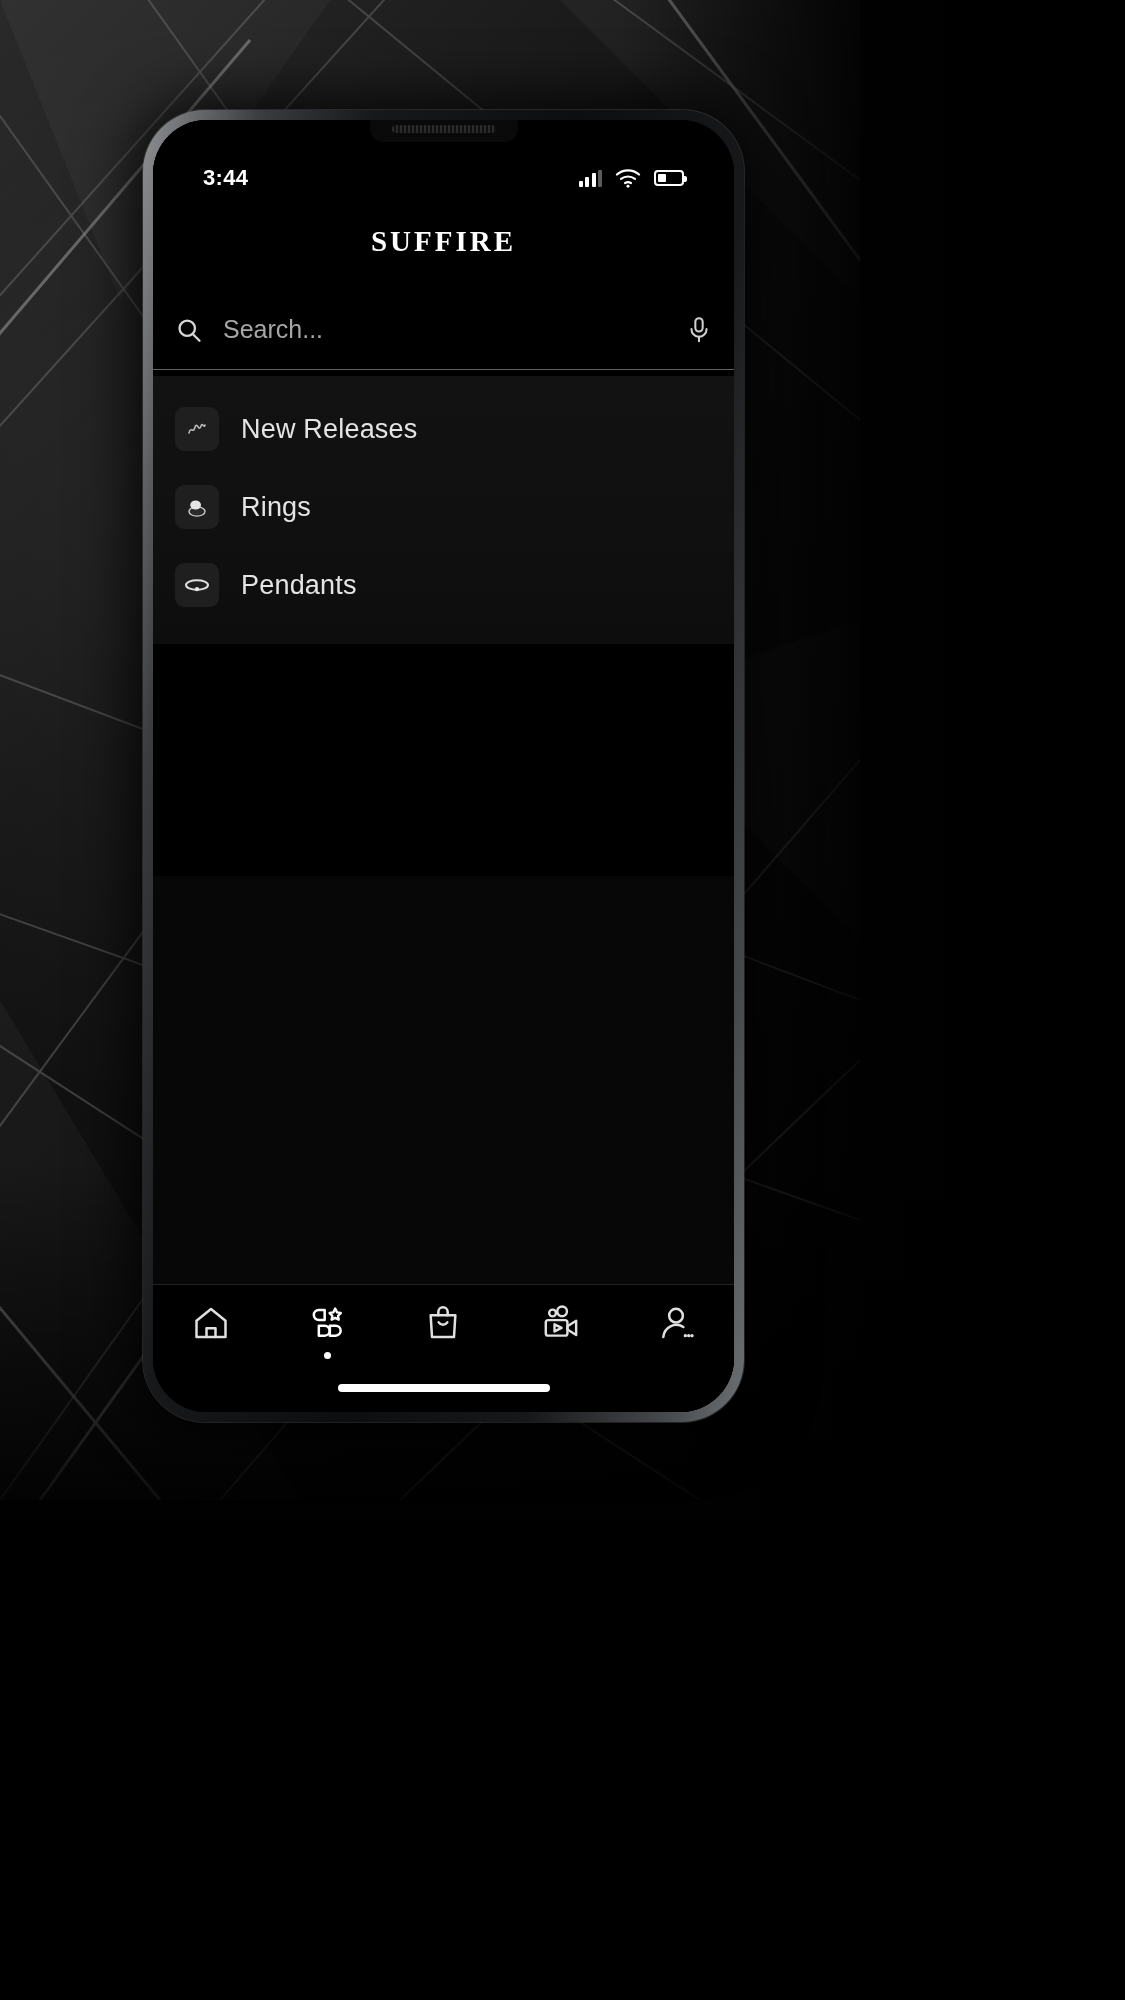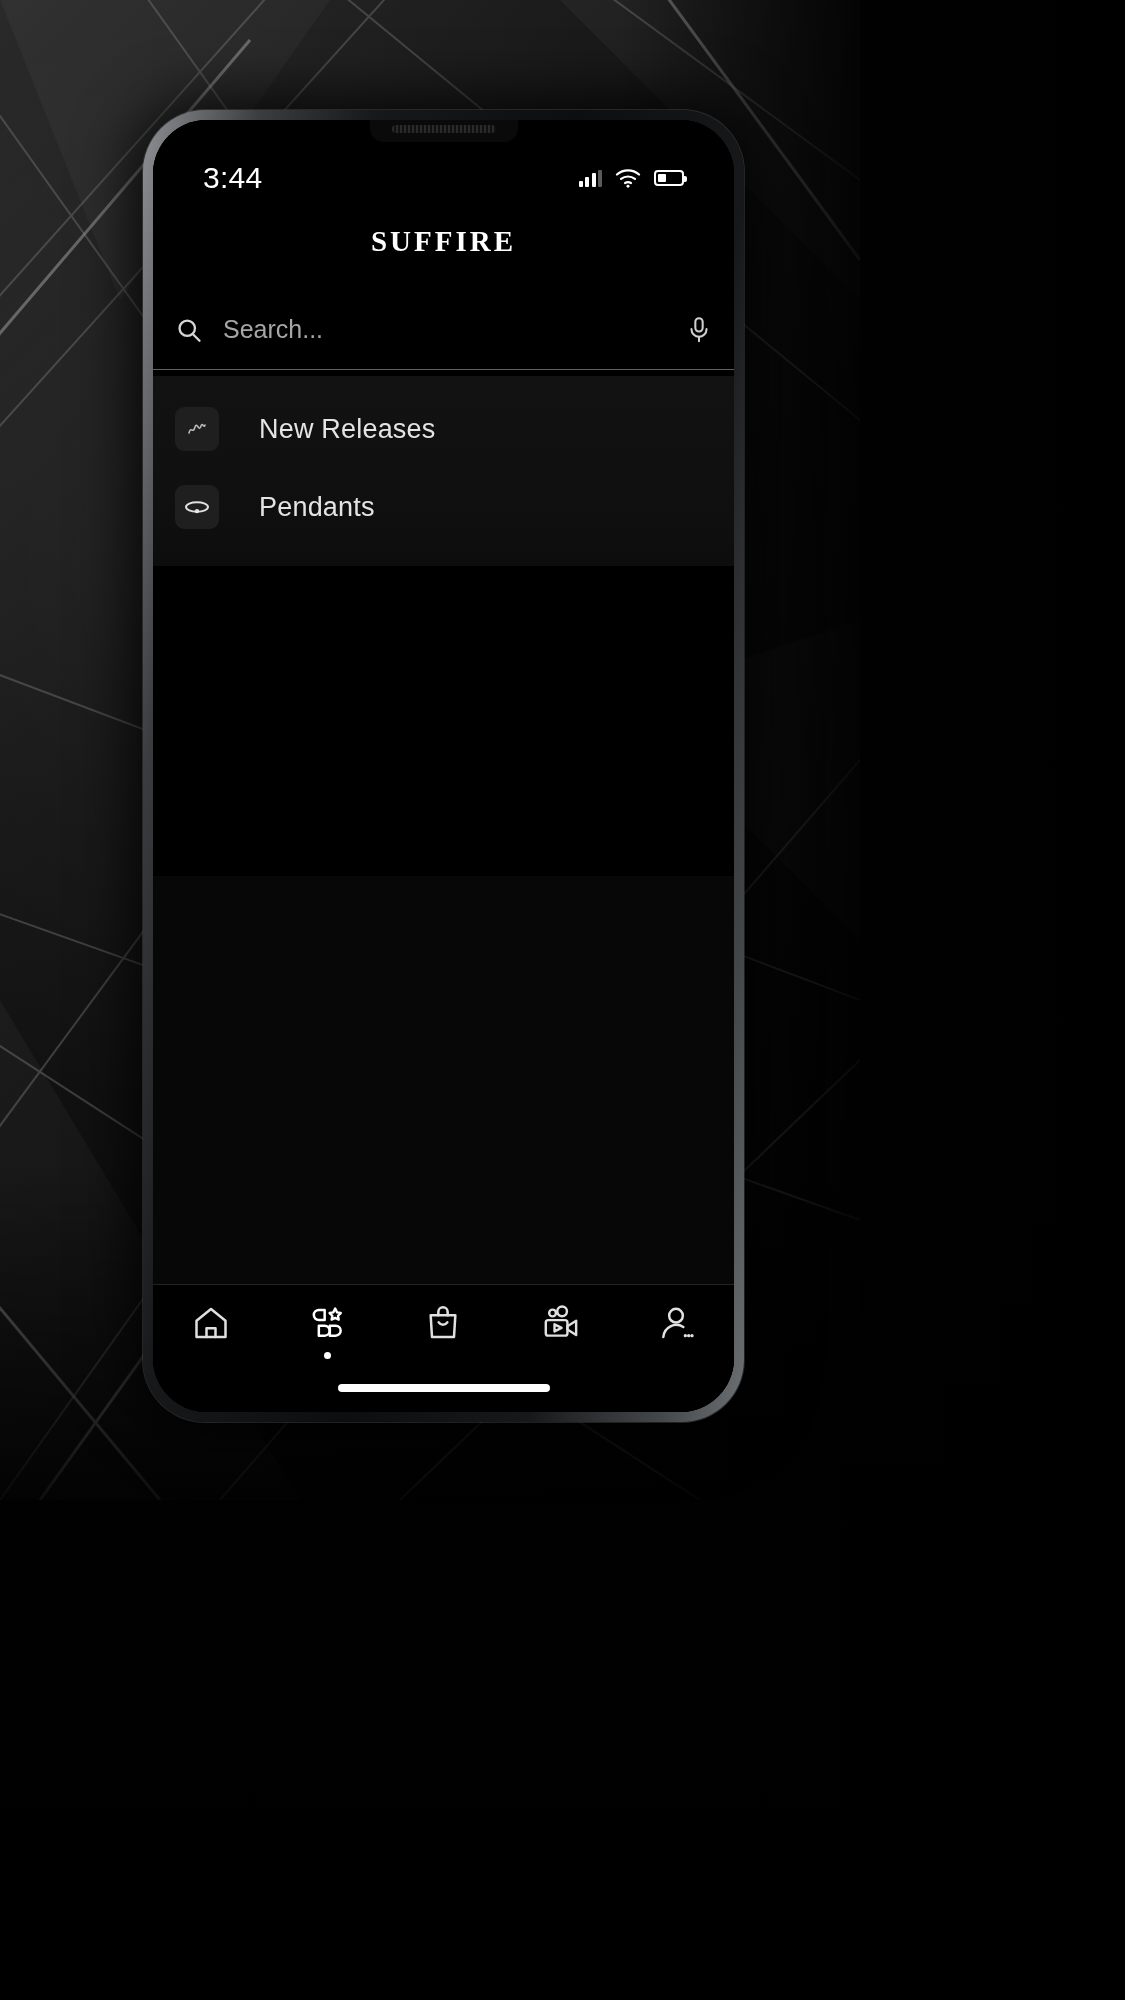--- a/index.html
+++ b/index.html
@@ -60,21 +60,21 @@
     width:104px; height:8px; border-radius:5px;
     background:repeating-linear-gradient(90deg,#2a2a2a 0 2px,#111 2px 4px);
   }
 
   
   #statusbar {
     position:absolute; top:38px; left:0; right:0; height:40px;
     display:flex; align-items:center; justify-content:space-between;
     padding:0 50px; color:#fff;
   }
-  #clock { font-size:30px; font-weight:normal; letter-spacing:.3px; }
+  #clock { font-size:22px; font-weight:bold; letter-spacing:.3px; }
   #status-icons { display:flex; align-items:center; gap:13px; }
   .bars { display:flex; align-items:flex-end; gap:2.5px; height:17px; }
   .bars i { display:block; width:4px; background:#fff; border-radius:1px; }
   .bars i:nth-child(1){height:6px;}
   .bars i:nth-child(2){height:10px;}
   .bars i:nth-child(3){height:14px;}
   .bars i:nth-child(4){height:17px; background:#5a5a5a;}
   .batt { position:relative; width:30px; height:16px; border:2px solid #fff;
     border-radius:4px; }
   .batt::after { content:""; position:absolute; right:-5px; top:4px;
@@ -103,21 +103,21 @@
   #search-input::placeholder { color:#a6a6a6; }
   .ic { display:inline-flex; align-items:center; justify-content:center; }
 
   
   #cat-list {
     position:absolute; top:256px; left:0; right:0;
     background:linear-gradient(180deg,#121212 0%,#101010 60%,#0d0d0d 100%);
     padding:14px 0 20px 0;
   }
   .cat-row {
-    display:flex; align-items:center; height:78px; padding:0 22px; gap:40px;
+    display:flex; align-items:center; height:78px; padding:0 22px; gap:22px;
   }
   .cat-ic {
     width:44px; height:44px; border-radius:9px;
     background:#1f1f1f; display:flex; align-items:center; justify-content:center;
     flex:none;
   }
   .cat-label { font-size:27px; color:#e4e4e4; letter-spacing:.2px; }
 
   
   #body-space { position:absolute; top:756px; bottom:128px; left:0; right:0; background:#070707; }
@@ -236,20 +236,29 @@
           <div class="cat-row">
             <span class="cat-ic">
               <svg width="24" height="24" viewBox="0 0 24 24" fill="none" stroke="#b9b9b9" stroke-width="1.6" stroke-linecap="round" stroke-linejoin="round">
                 <path d="M4 16 C6 8 8 18 10 10 C12 4 14 16 16 9 C17.4 4.6 19 12 20 8"></path>
               </svg>
             </span>
             <span class="cat-label">New Releases</span>
           </div>
 
 
+          <div class="cat-row">
+            <span class="cat-ic">
+              <svg width="26" height="24" viewBox="0 0 26 24" fill="none">
+                <ellipse cx="13" cy="16.5" rx="8" ry="4.6" fill="#2b2b2b" stroke="#cccccc" stroke-width="1.4"></ellipse>
+                <ellipse cx="11.6" cy="10" rx="5.4" ry="4.6" fill="#e6e6e6"></ellipse>
+              </svg>
+            </span>
+            <span class="cat-label">Rings</span>
+          </div>
 
 
           <div class="cat-row">
             <span class="cat-ic">
               <svg width="28" height="20" viewBox="0 0 28 20" fill="none">
                 <ellipse cx="14" cy="10" rx="11" ry="4.8" fill="none" stroke="#e0e0e0" stroke-width="2"></ellipse>
                 <circle cx="14" cy="14.2" r="2.1" fill="#e8e8e8"></circle>
               </svg>
             </span>
             <span class="cat-label">Pendants</span>

